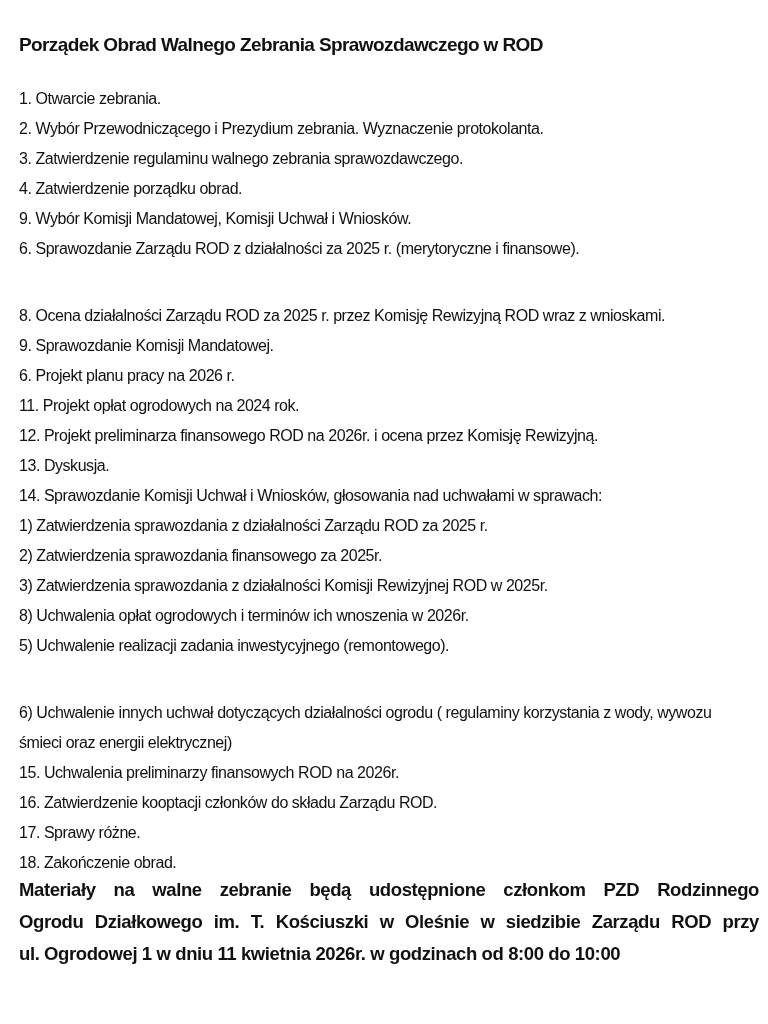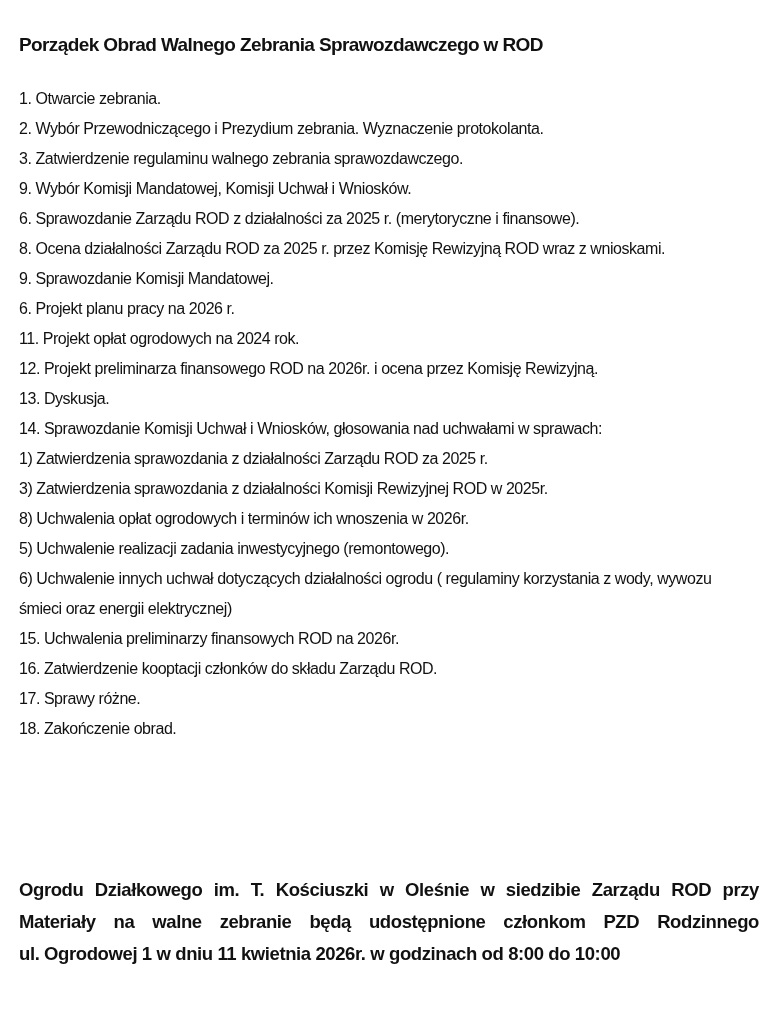--- a/index.html
+++ b/index.html
@@ -1,53 +1,55 @@
 <!DOCTYPE html>
 <html><head>
 <meta charset="utf-8">
 <style>
   html, body { margin: 0; padding: 0; background: #ffffff; }
   body { width: 768px; height: 1024px; overflow: hidden; position: relative; color: #111; font-family: "Liberation Sans", sans-serif; }
   .page { position: absolute; left: 0; top: 0; width: 648px; height: 1024px; }
   .title { position: absolute; left: 19px; top: 34px; font-size: 19px; font-weight: bold; letter-spacing: -0.6px; white-space: nowrap; }
   .list { position: absolute; left: 19px; top: 84px; width: 730px; }
   .item { font-size: 16px; line-height: 30px; letter-spacing: -0.45px; white-space: nowrap; }
-  .item.wrap { white-space: normal; width: 712px; }
+  .item.wrap { white-space: normal; width: 712px; margin-top: 37px; }
   .footer { position: absolute; left: 19px; top: 874px; width: 740px; font-size: 18.5px; font-weight: bold; line-height: 32px; text-align: justify; letter-spacing: -0.4px; }
   .footer .ln { display: block; text-align: justify; text-align-last: justify; white-space: nowrap; }
   .footer .ln.last { text-align-last: left; }
 </style>
 </head>
 <body>
 
 <div class="page">
   <div class="title">Porządek Obrad Walnego Zebrania Sprawozdawczego w ROD</div>
 
   <div class="list">
     <div class="item">1. Otwarcie zebrania.</div>
     <div class="item">2. Wybór Przewodniczącego i Prezydium zebrania. Wyznaczenie protokolanta.</div>
     <div class="item">3. Zatwierdzenie regulaminu walnego zebrania sprawozdawczego.</div>
+    <div class="item">4. Zatwierdzenie porządku obrad.</div>
     <div class="item">9. Wybór Komisji Mandatowej, Komisji Uchwał i Wniosków.</div>
     <div class="item">6. Sprawozdanie Zarządu ROD z działalności za 2025 r. (merytoryczne i finansowe).</div>
     <div class="item wrap">8. Ocena działalności Zarządu ROD za 2025 r. przez Komisję Rewizyjną ROD wraz z wnioskami.</div>
     <div class="item">9. Sprawozdanie Komisji Mandatowej.</div>
     <div class="item">6. Projekt planu pracy na 2026 r.</div>
     <div class="item">11. Projekt opłat ogrodowych na 2024 rok.</div>
     <div class="item">12. Projekt preliminarza finansowego ROD na 2026r.  i ocena przez Komisję Rewizyjną.</div>
     <div class="item">13. Dyskusja.</div>
     <div class="item">14. Sprawozdanie Komisji Uchwał i Wniosków, głosowania nad uchwałami w sprawach:</div>
     <div class="item">1) Zatwierdzenia sprawozdania z działalności Zarządu ROD za 2025 r.</div>
+    <div class="item">2) Zatwierdzenia sprawozdania finansowego za 2025r.</div>
     <div class="item">3) Zatwierdzenia sprawozdania z działalności Komisji Rewizyjnej ROD w 2025r.</div>
     <div class="item">8) Uchwalenia opłat ogrodowych i terminów ich wnoszenia w 2026r.</div>
     <div class="item">5) Uchwalenie realizacji zadania inwestycyjnego (remontowego).</div>
     <div class="item wrap">6) Uchwalenie innych uchwał dotyczących działalności ogrodu ( regulaminy korzystania z wody, wywozu śmieci oraz energii elektrycznej)</div>
     <div class="item">15. Uchwalenia preliminarzy finansowych ROD na 2026r.</div>
     <div class="item">16. Zatwierdzenie kooptacji członków do składu Zarządu ROD.</div>
     <div class="item">17. Sprawy różne.</div>
     <div class="item">18. Zakończenie obrad.</div>
   </div>
 
   <div class="footer">
+    <span class="ln">Materiały na walne zebranie będą udostępnione członkom PZD Rodzinnego</span>
     <span class="ln">Ogrodu Działkowego im. T. Kościuszki w Oleśnie w siedzibie Zarządu ROD przy</span>
-    <span class="ln">Materiały na walne zebranie będą udostępnione członkom PZD Rodzinnego</span>
     <span class="ln last">ul. Ogrodowej 1 w dniu 11 kwietnia 2026r. w godzinach od 8:00 do 10:00</span>
   </div>
 </div>
 
 </body></html>

